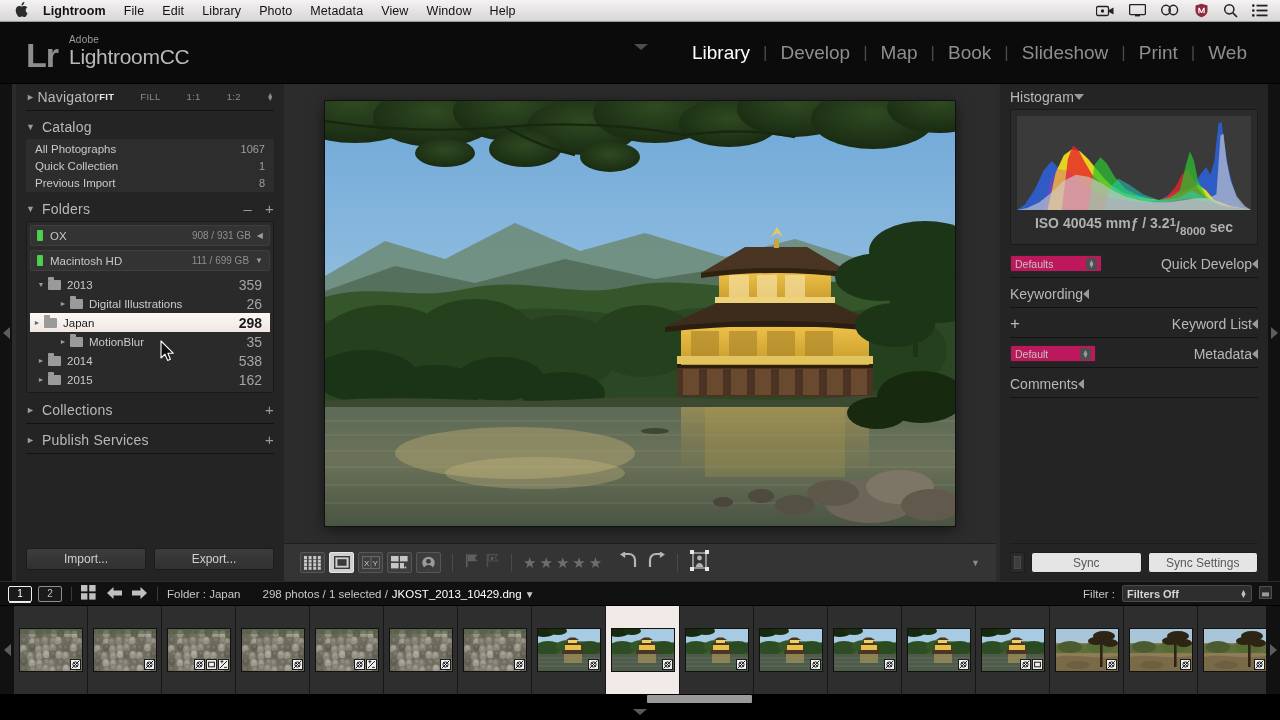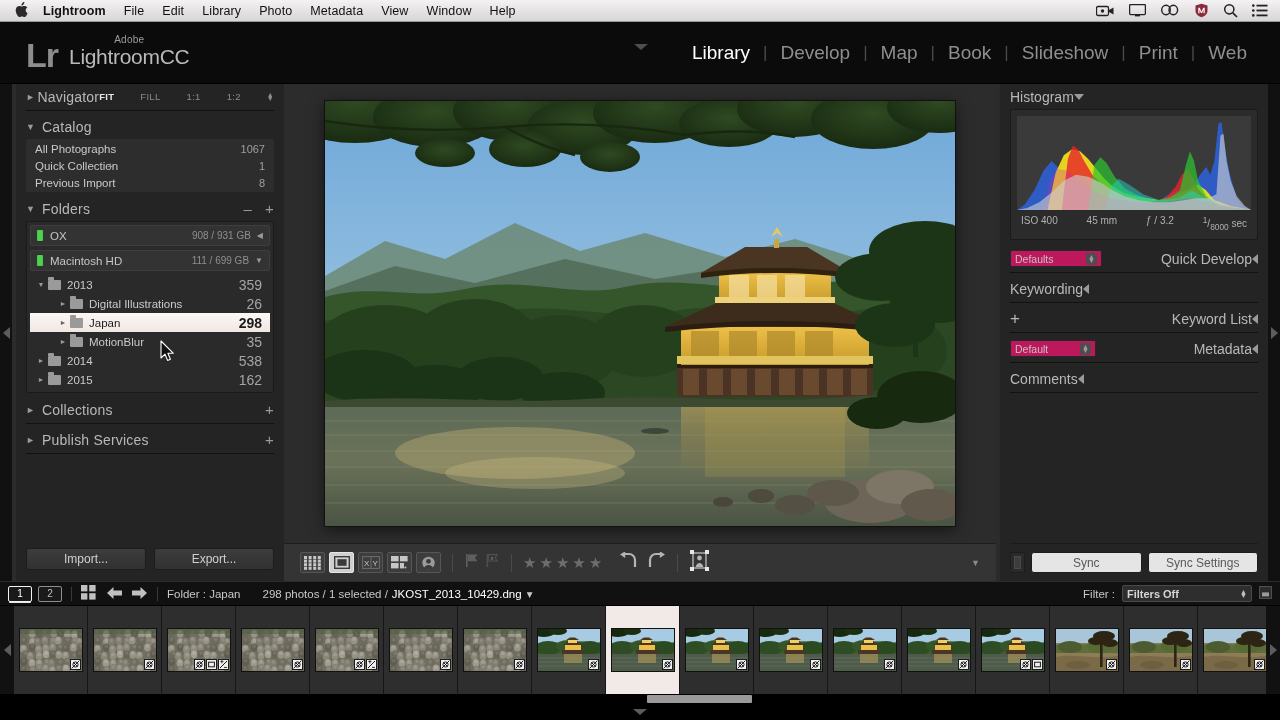--- a/index.html
+++ b/index.html
@@ -15,21 +15,21 @@
   #macbar .mi.bold { font-weight:bold; }
   #macbar .right { margin-left:auto; display:flex; align-items:center; gap:14px; padding-right:4px; }
   #macbar .right svg { display:block; }
 
   
   #topbar { height:62px; background:#0b0b0b; display:flex; align-items:center;
     position:relative; border-bottom:1px solid #000; }
   #logo { display:flex; align-items:flex-end; padding-left:26px; gap:11px; }
   #logo .lr { font-size:34px; font-weight:bold; color:#8d8d8d; line-height:.85;
     font-family:"Liberation Sans",sans-serif; letter-spacing:-1px; }
-  #logo .names { line-height:1.05; padding-bottom:2px;text-align:center; }
+  #logo .names { line-height:1.05; padding-bottom:2px; }
   #logo .adobe { font-size:10px; color:#9d9d9d; letter-spacing:.2px; }
   #logo .app { font-size:21px; color:#b9b9b9; letter-spacing:-.3px; }
 
   #modules { margin-left:auto; display:flex; align-items:center; padding-right:20px;
     font-size:19px; color:#8e8e8e; }
   #modules .mod { padding:0 13px; cursor:default; white-space:nowrap; }
   #modules .mod.active { color:#fff; }
   #modules .sep { color:#4a4a4a; font-size:17px; }
   #topTriWrap { position:absolute; left:634px; top:22px; }
 
@@ -107,21 +107,21 @@
   .r-header { display:flex; align-items:center; height:25px;
     font-size:14px; color:#b8b8b8; }
   .r-header .lt { margin-right:auto; }
   .cara { width:0;height:0;border-top:5px solid transparent;border-bottom:5px solid transparent;
     border-right:6px solid #9a9a9a; }
   .carb { width:0;height:0;border-left:5px solid transparent;border-right:5px solid transparent;
     border-top:6px solid #9a9a9a; }
   #histbox { background:#2b2b2b; border:1px solid #1a1a1a; border-radius:2px; padding:5px;
     margin-bottom:6px; }
   #histplot { height:96px; background:#3a3a3a; border:1px solid #2a2a2a; position:relative; overflow:hidden; }
-  #exif { display:flex; justify-content:space-between; padding:4px 5px 2px; font-size:10px; color:#b0b0b0; }
+  #exif { display:flex; justify-content:center; padding:4px 5px 2px; font-size:14px; color:#b0b0b0;font-weight:bold; }
   #origphoto { display:flex; align-items:center; gap:7px; font-size:11px; color:#bcbcbc; padding:3px 3px 4px; }
   #origphoto .sq { width:11px;height:9px;border:1px solid #9a9a9a;border-radius:1px; }
 
   .sel-ctl { display:flex; align-items:center; height:17px; background:#be185d; border:1px solid #282828;
     border-radius:2px; padding:0 4px; font-size:10.5px; color:#c2c2c2; min-width:92px; }
   .sel-ctl .spin { margin-left:auto; display:inline-flex; flex-direction:column; line-height:4px;
     font-size:7px; color:#9a9a9a; background:#4d4d4d; border-radius:2px; padding:2px 2px; }
   #syncrow { display:flex; gap:6px; align-items:center; height:38px; border-top:1px solid #1b1b1b;
     margin-top:auto; }
   .sbtn { flex:1; height:21px; background:#e5e5e5; border:1px solid #1d1d1d; border-radius:3px;
@@ -334,21 +334,21 @@
         <span class="fico"></span>
         <span>2013</span>
         <span class="fcount">359</span>
       </div>
       <div class="frow" style="padding-left:26px">
         <span class="tw">►</span>
         <span class="fico"></span>
         <span>Digital Illustrations</span>
         <span class="fcount">26</span>
       </div>
-      <div class="frow sel" style="padding-left:26px">
+      <div class="frow sel" style="">
         <span class="tw">►</span>
         <span class="fico"></span>
         <span>Japan</span>
         <span class="fcount">298</span>
       </div>
       <div class="frow" style="padding-left:26px">
         <span class="tw">►</span>
         <span class="fico"></span>
         <span>MotionBlur</span>
         <span class="fcount">35</span>

